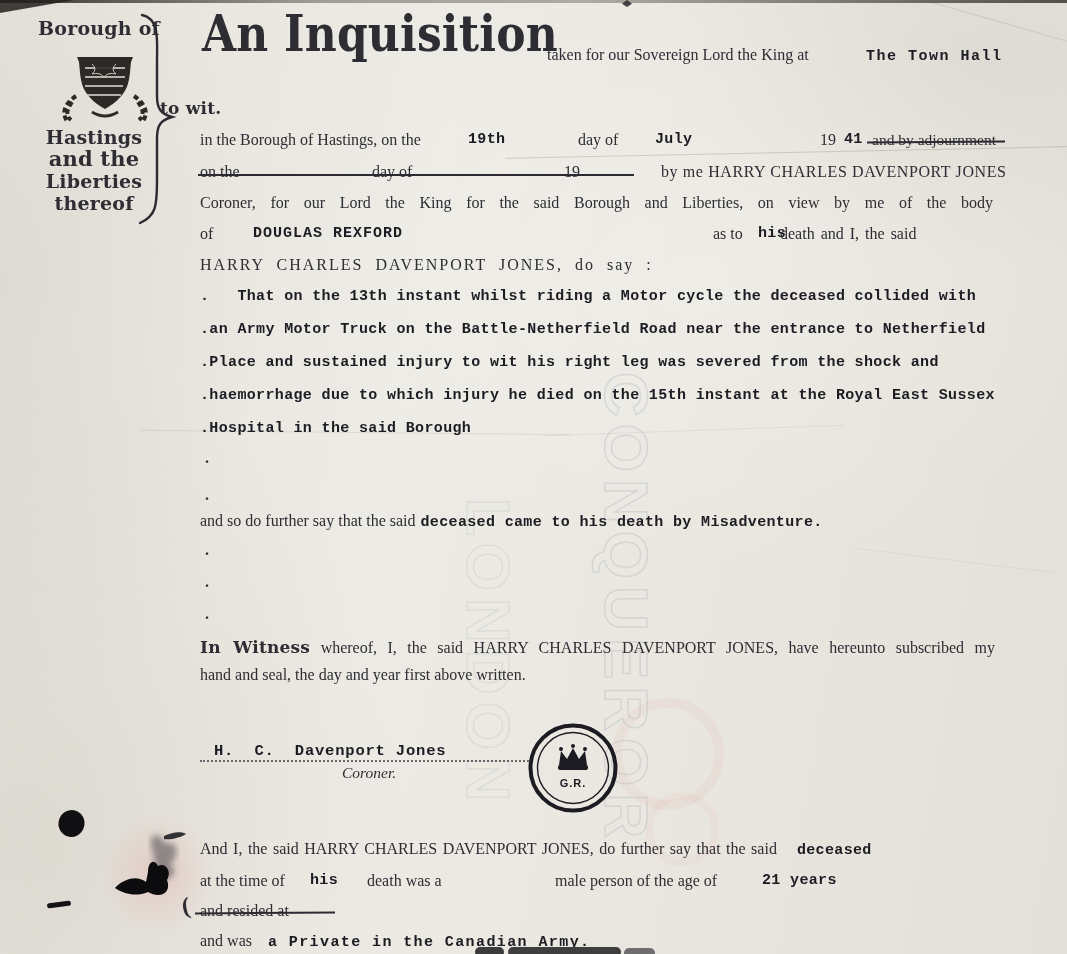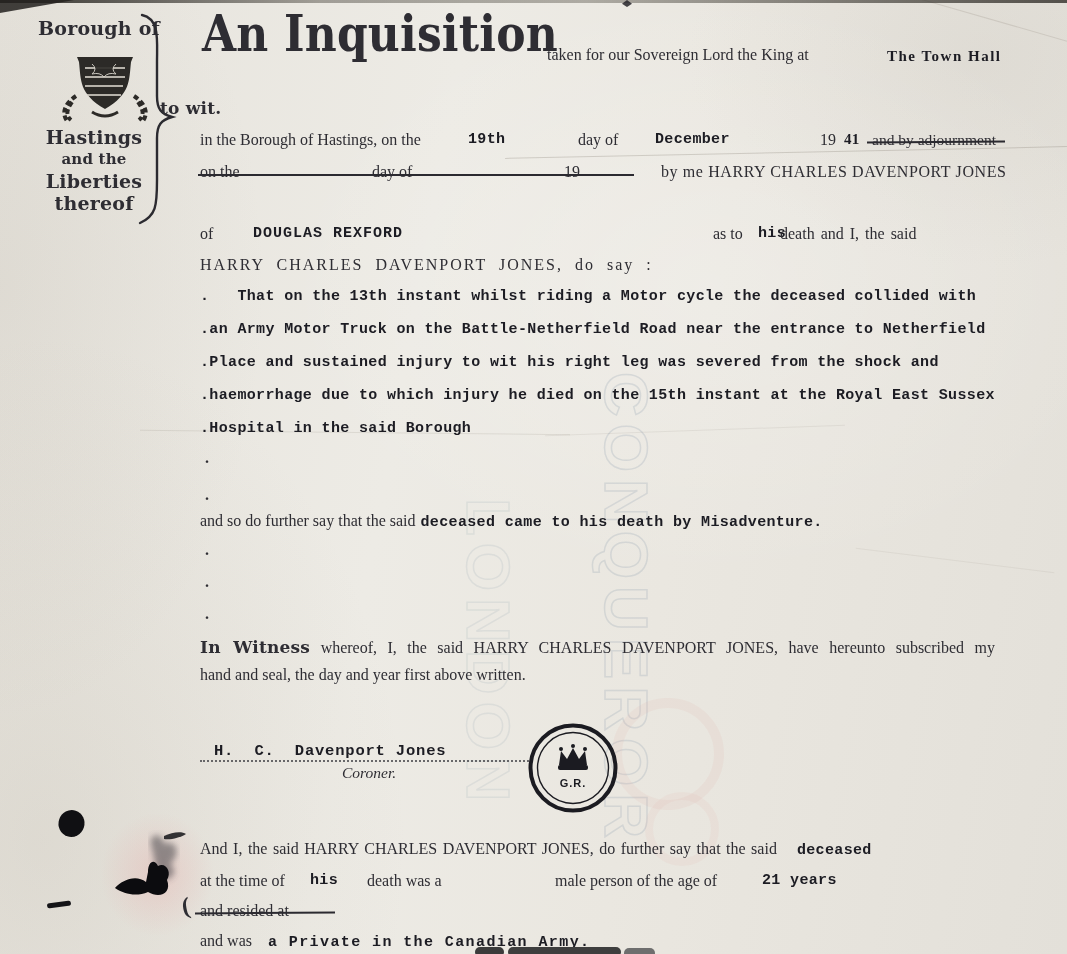--- a/index.html
+++ b/index.html
@@ -75,48 +75,49 @@
   </svg>
 
   <svg style="position:absolute;left:136px;top:12px;" width="44" height="214" viewBox="0 0 44 214">
     <path d="M6,3 C24,7 21,28 21,50 L21,84 C21,97 25,102 36,105 C25,108 21,113 21,126 L21,168 C21,194 20,204 4,211" fill="none" stroke="#2b2a30" stroke-width="2.4" stroke-linecap="round"></path>
   </svg>
 
   <div class="bl" style="position:absolute;left:160px;top:98px;font-size:17px;">to wit.</div>
 
   <div style="position:absolute;left:28px;top:126px;width:132px;text-align:center;">
     <div class="bl" style="font-size:19px;line-height:22px;">Hastings</div>
-    <div class="bl" style="font-size:15px;line-height:22px;">and the</div>
+    <div class="bl" style="font-size:21px;line-height:22px;">and the</div>
     <div class="bl" style="font-size:19px;line-height:22px;">Liberties</div>
     <div class="bl" style="font-size:19px;line-height:22px;">thereof</div>
   </div>
 
   <div class="bl" style="position:absolute;left:202px;top:4px;font-size:50px;transform:scaleX(.88);transform-origin:left top;white-space:nowrap;">An Inquisition</div>
   <div class="p" style="position:absolute;left:547px;top:46px;white-space:nowrap;">taken for our Sovereign Lord the King at</div>
-  <div class="typed" style="position:absolute;left:887px;top:48px;letter-spacing:1.5px;font-family:Liberation Serif, serif;">The Town Hall</div>
+  <div class="typed" style="position:absolute;left:866px;top:48px;letter-spacing:1.5px;">The Town Hall</div>
 
   <div class="line p" style="left:200px;top:131px;width:800px;">
     <span class="abs" style="left:0;">in the Borough of Hastings, on the</span>
     <span class="abs typed" style="left:268px;">19th</span>
     <span class="abs" style="left:378px;">day of</span>
-    <span class="abs typed" style="left:455px;">December</span>
+    <span class="abs typed" style="left:455px;">July</span>
     <span class="abs" style="left:620px;">19</span>
-    <span class="abs typed" style="left:644px;font-family:Liberation Serif, serif;">41</span>
+    <span class="abs typed" style="left:644px;">41</span>
     <span class="abs struck" style="left:672px;font-size:15.5px;">and by adjournment</span>
   </div>
 
   <div class="line p" style="left:200px;top:163px;width:800px;">
     <span class="swrap">
       <span class="abs" style="left:0;">on the</span>
       <span class="abs" style="left:172px;">day of</span>
       <span class="abs" style="left:364px;">19</span>
     </span>
     <span class="abs" style="left:417px;letter-spacing:.6px;margin-left:44px;">by me HARRY CHARLES DAVENPORT JONES</span>
   </div>
 
+  <div class="p justify" style="position:absolute;left:200px;top:194px;width:793px;">Coroner, for our Lord the King for the said Borough and Liberties, on view by me of the body</div>
 
   <div class="line p" style="left:200px;top:225px;width:800px;">
     <span class="abs" style="left:0;">of</span>
     <span class="abs typed" style="left:53px;letter-spacing:1px;">DOUGLAS REXFORD</span>
     <span class="abs" style="left:513px;">as to</span>
     <span class="abs typed" style="left:558px;">his</span>
     <span class="abs" style="left:580px;word-spacing:2px;">death and I, the said</span>
   </div>
 
   <div class="p" style="position:absolute;left:200px;top:256px;letter-spacing:2px;word-spacing:6px;white-space:nowrap;">HARRY CHARLES DAVENPORT JONES, do say :</div>

